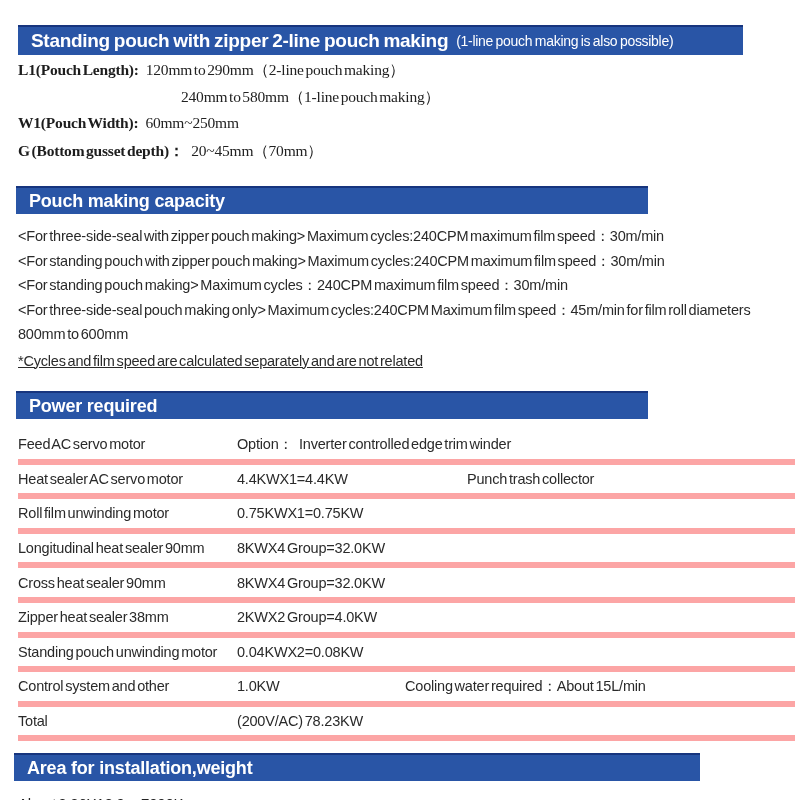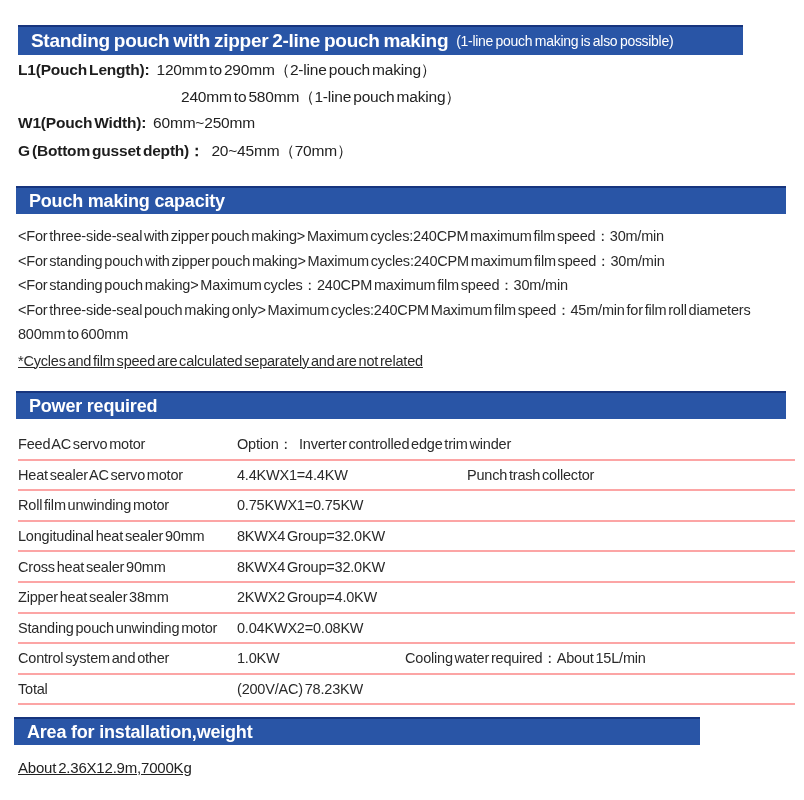--- a/index.html
+++ b/index.html
@@ -16,38 +16,38 @@
     background:#2955a6;
     border-top:2px solid #17357e;
     box-sizing:border-box;
     color:#ffffff;
     display:flex;align-items:center;
     padding-left:13px;
   }
   .bar1{margin-left:18px;width:725px;height:30px;gap:8px;}
   .bar1 .bar-title{font-size:19px;font-weight:bold;letter-spacing:-0.3px;word-spacing:-1px;white-space:nowrap;}
   .bar1 .bar-sub{font-size:14px;font-weight:normal;letter-spacing:-0.3px;word-spacing:-1px;white-space:nowrap;}
-  .bar2{margin-left:16px;width:770px;height:28px;}
+  .bar2{margin-left:16px;width:632px;height:28px;}
   .bar2 .bar-title{font-size:18px;font-weight:bold;letter-spacing:-0.2px;}
 
   
   .specs{margin:5px 0 0 18px;font-size:15.5px;}
-  .spec-line{display:flex;align-items:baseline;height:27px;}
+  .spec-line{display:flex;align-items:baseline;height:27px;font-family:Liberation Serif, serif;}
   .spec-label{font-weight:bold;color:#1d1d1d;margin-right:7px;white-space:nowrap;}
   .spec-value{color:#222;white-space:nowrap;}
   .spec-cont{padding-left:163px;}
 
   
   .capacity{margin:10px 0 0 18px;font-size:14.5px;color:#2a2a2a;}
   .cap-line{line-height:24.5px;white-space:nowrap;}
   .cap-note{line-height:24.5px;margin-top:2px;text-decoration:underline;}
 
   
   .power-table{margin:11px 0 0 18px;width:777px;font-size:14.5px;color:#2a2a2a;}
-  .prow{display:flex;align-items:center;height:28.6px;border-bottom:2px solid #fca5a5;}
+  .prow{display:flex;align-items:center;height:28.6px;border-bottom:6px solid #fca5a5;}
   .c1{width:219px;flex:none;white-space:nowrap;}
   .c2{width:168px;flex:none;white-space:nowrap;}
   .c3{flex:1;white-space:nowrap;}
   .opt-label{display:inline-block;width:62px;}
 
   .install-text{margin:14px 0 0 18px;font-size:15px;color:#222;text-decoration:underline;}
 </style>
 </head>
 <body>
 

